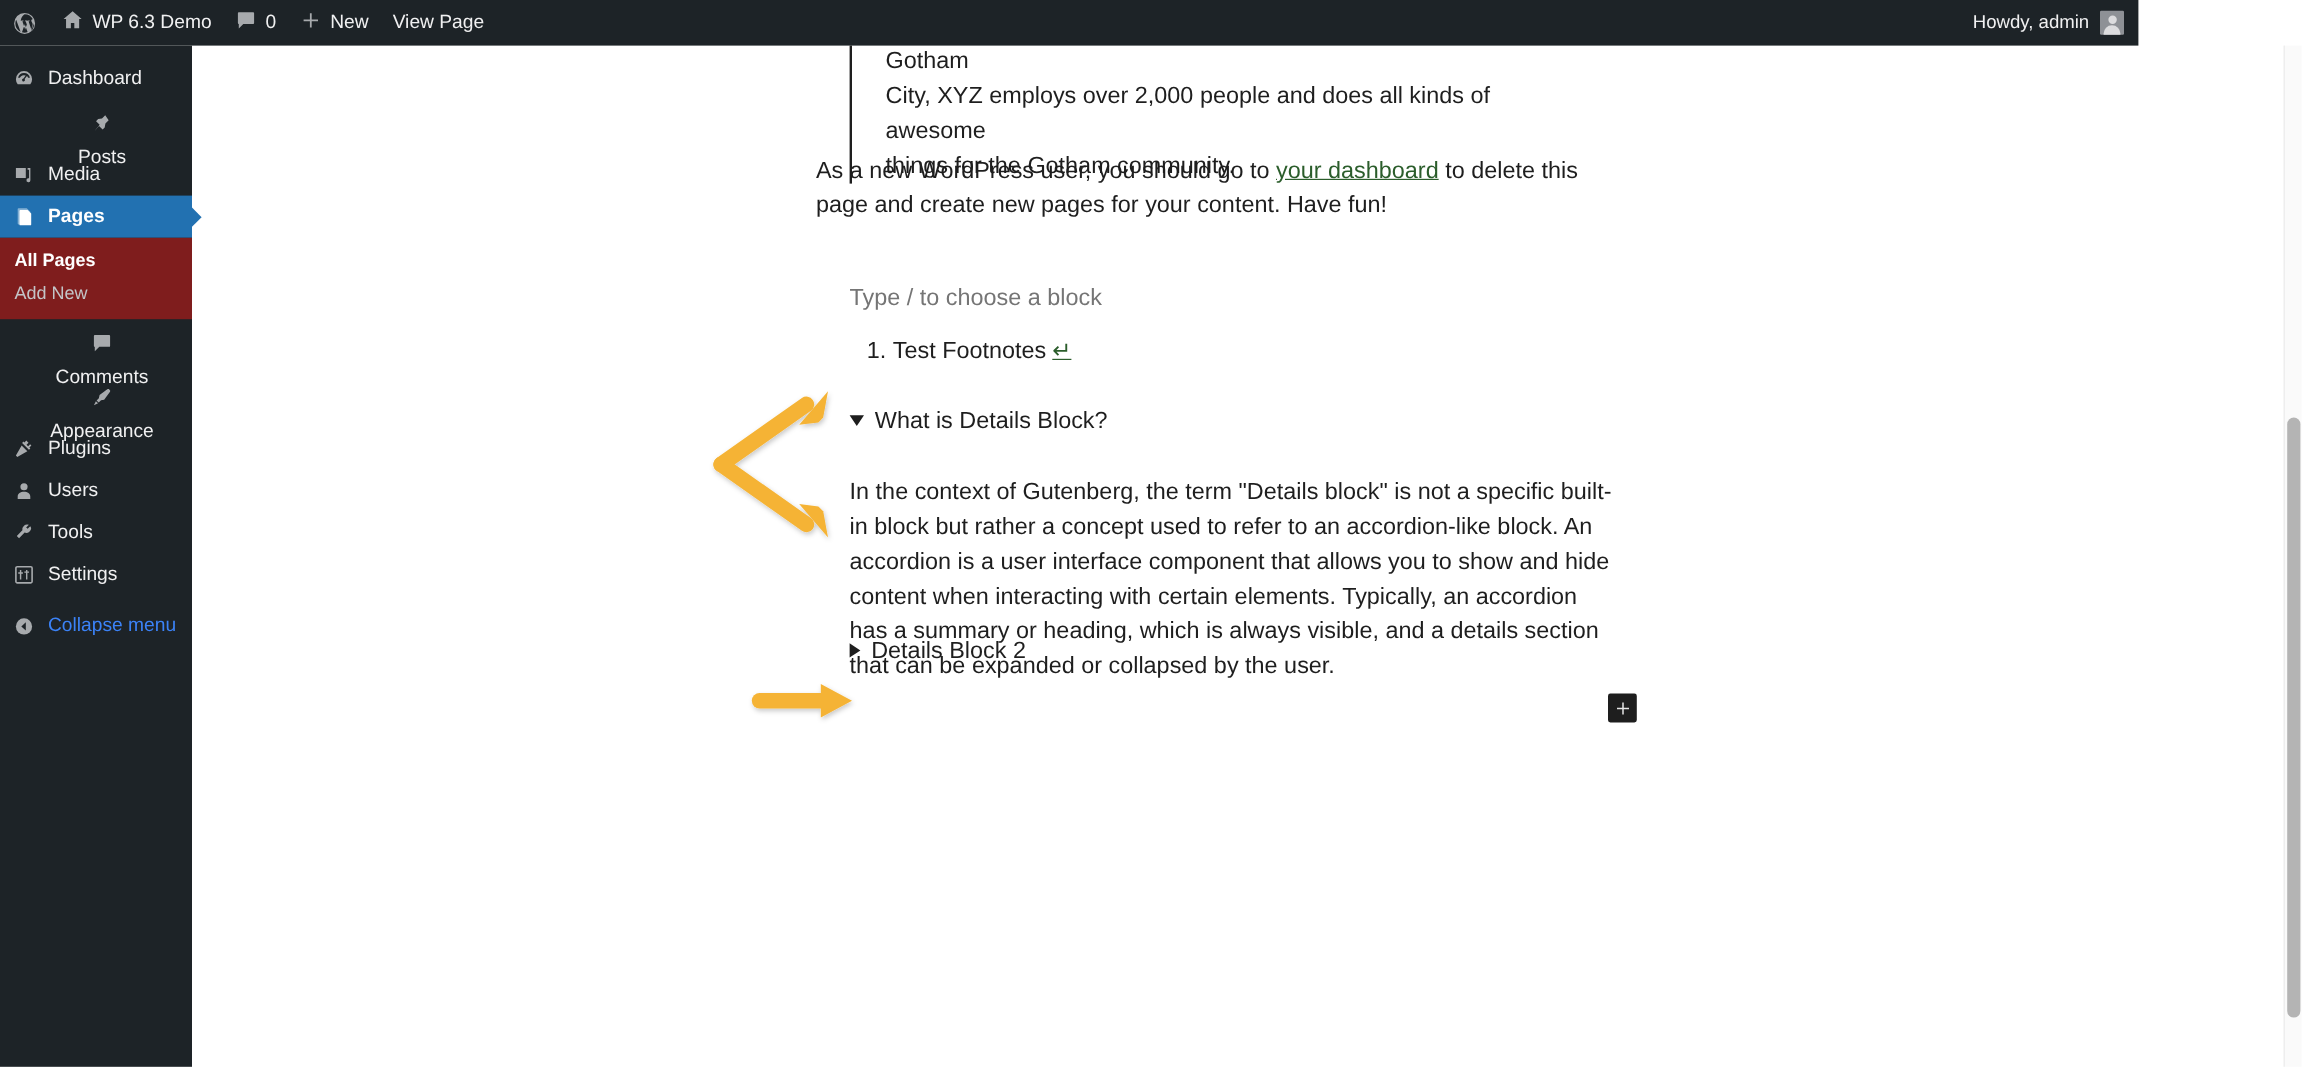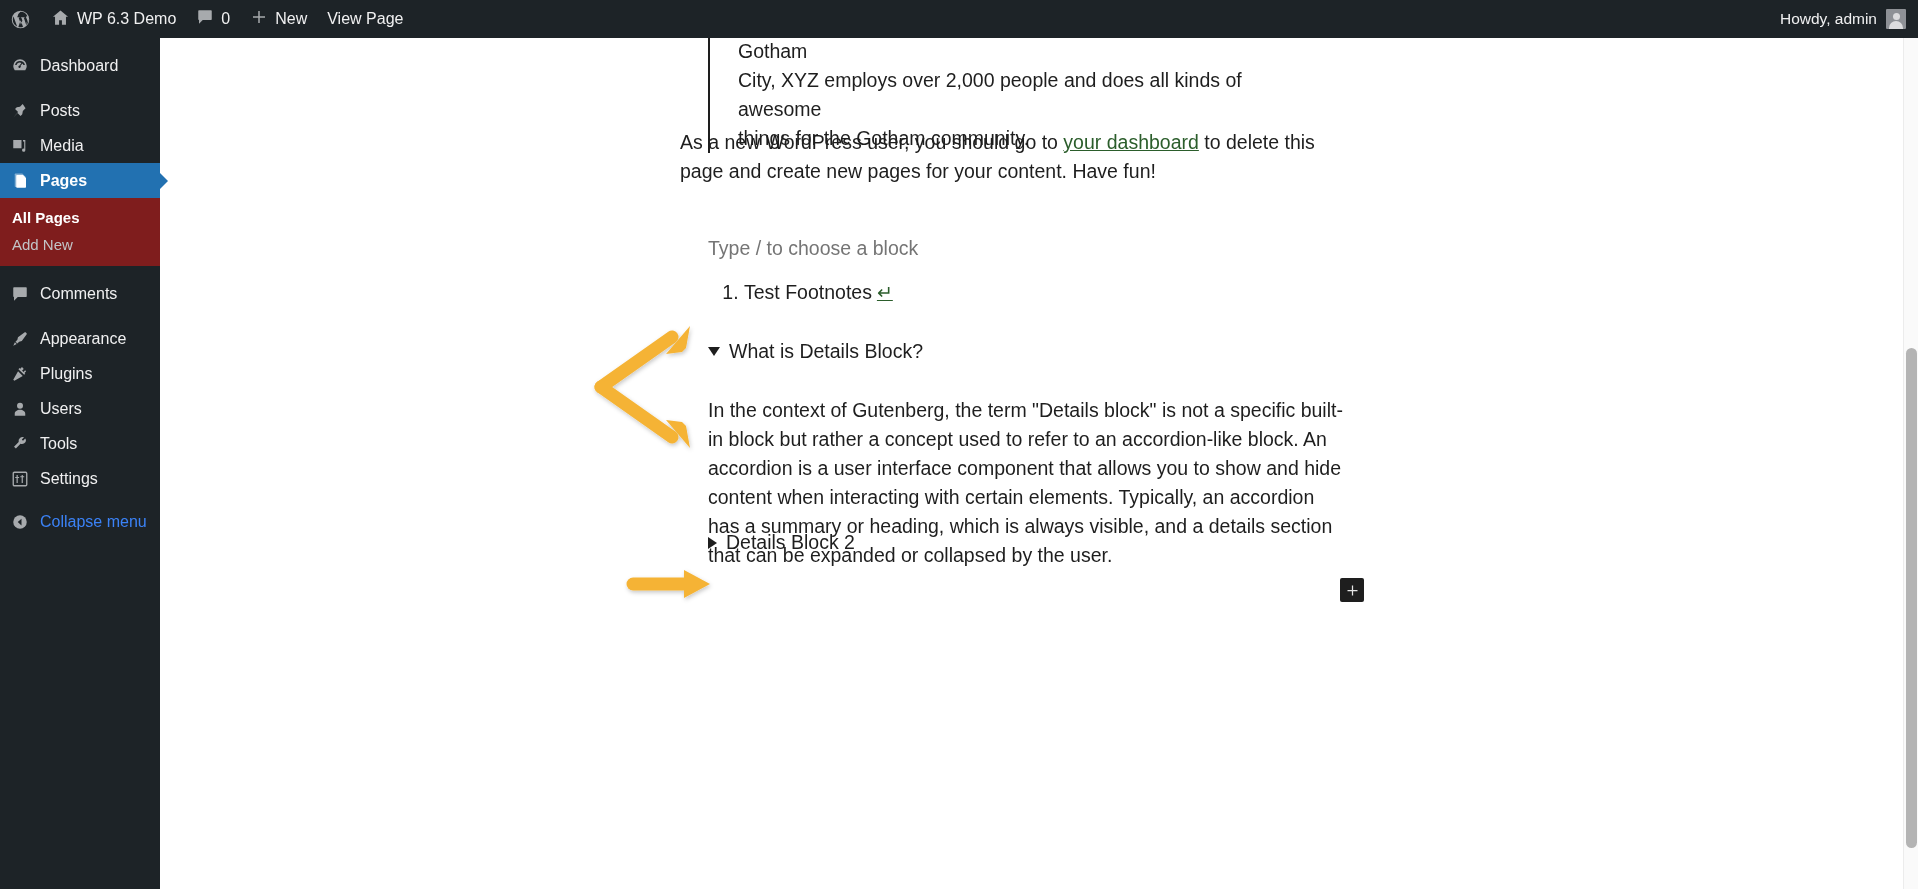--- a/index.html
+++ b/index.html
@@ -9,21 +9,21 @@
     height: 889px;
     overflow: hidden;
     font-family: "Liberation Sans", sans-serif;
     background: #ffffff;
   }
 
   
   #adminbar {
     position: absolute;
     top: 0; left: 0;
-    width: 1918px;
+    width: 1782px;
     height: 38px;
     background: #1d2327;
     display: flex;
     align-items: center;
     z-index: 60;
     color: #f0f0f1;
     font-size: 16px;
   }
   .ab-item {
     display: flex;
@@ -91,21 +91,21 @@
   }
   .menu-item .mi-icon {
     width: 20px; height: 20px;
     display: flex;
     align-items: center;
     justify-content: center;
     flex: none;
     color: #a7aaad;
   }
   .menu-item .mi-icon svg { display: block; }
-  .menu-item.sep { margin-top: 10px; }
+  .menu-item.sep { margin-top: 10px; flex-direction: column; }
   .menu-item.current {
     background: #2271b1;
     color: #fff;
     font-weight: 600;
   }
   .menu-item.current .mi-icon { color: #fff; }
   .menu-item.current::after {
     content: "";
     position: absolute;
     right: -8px; top: 50%;

